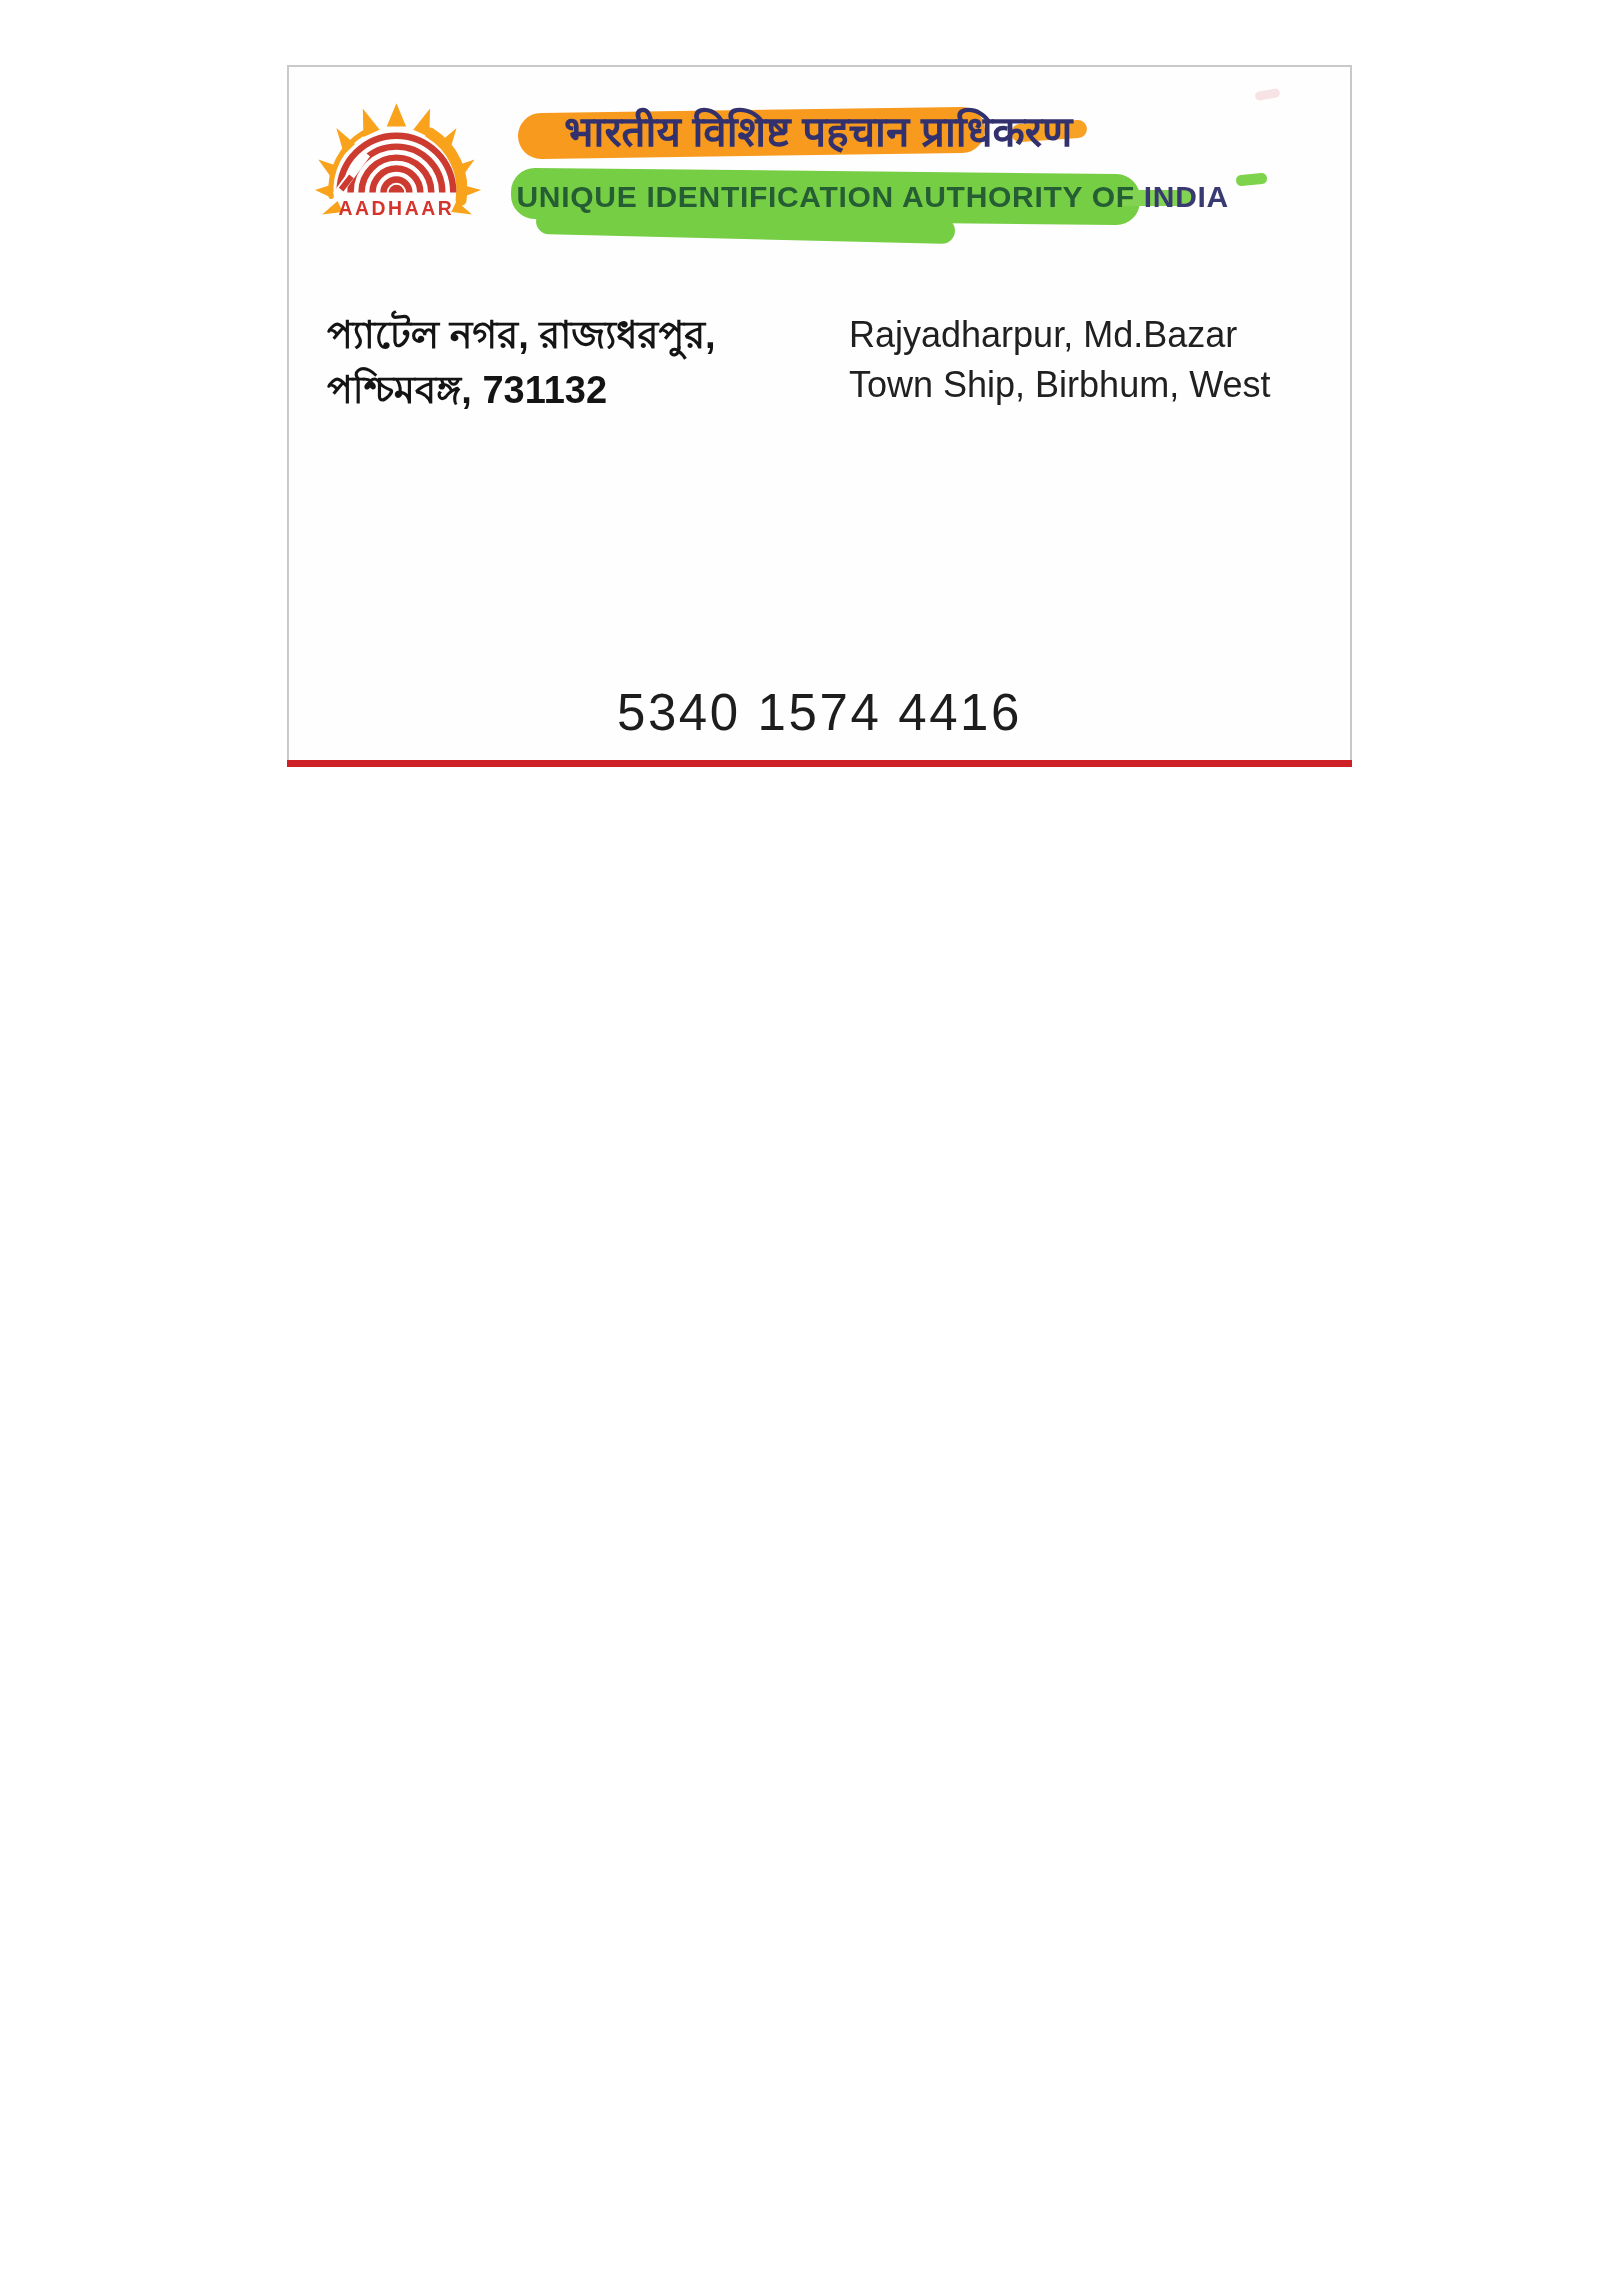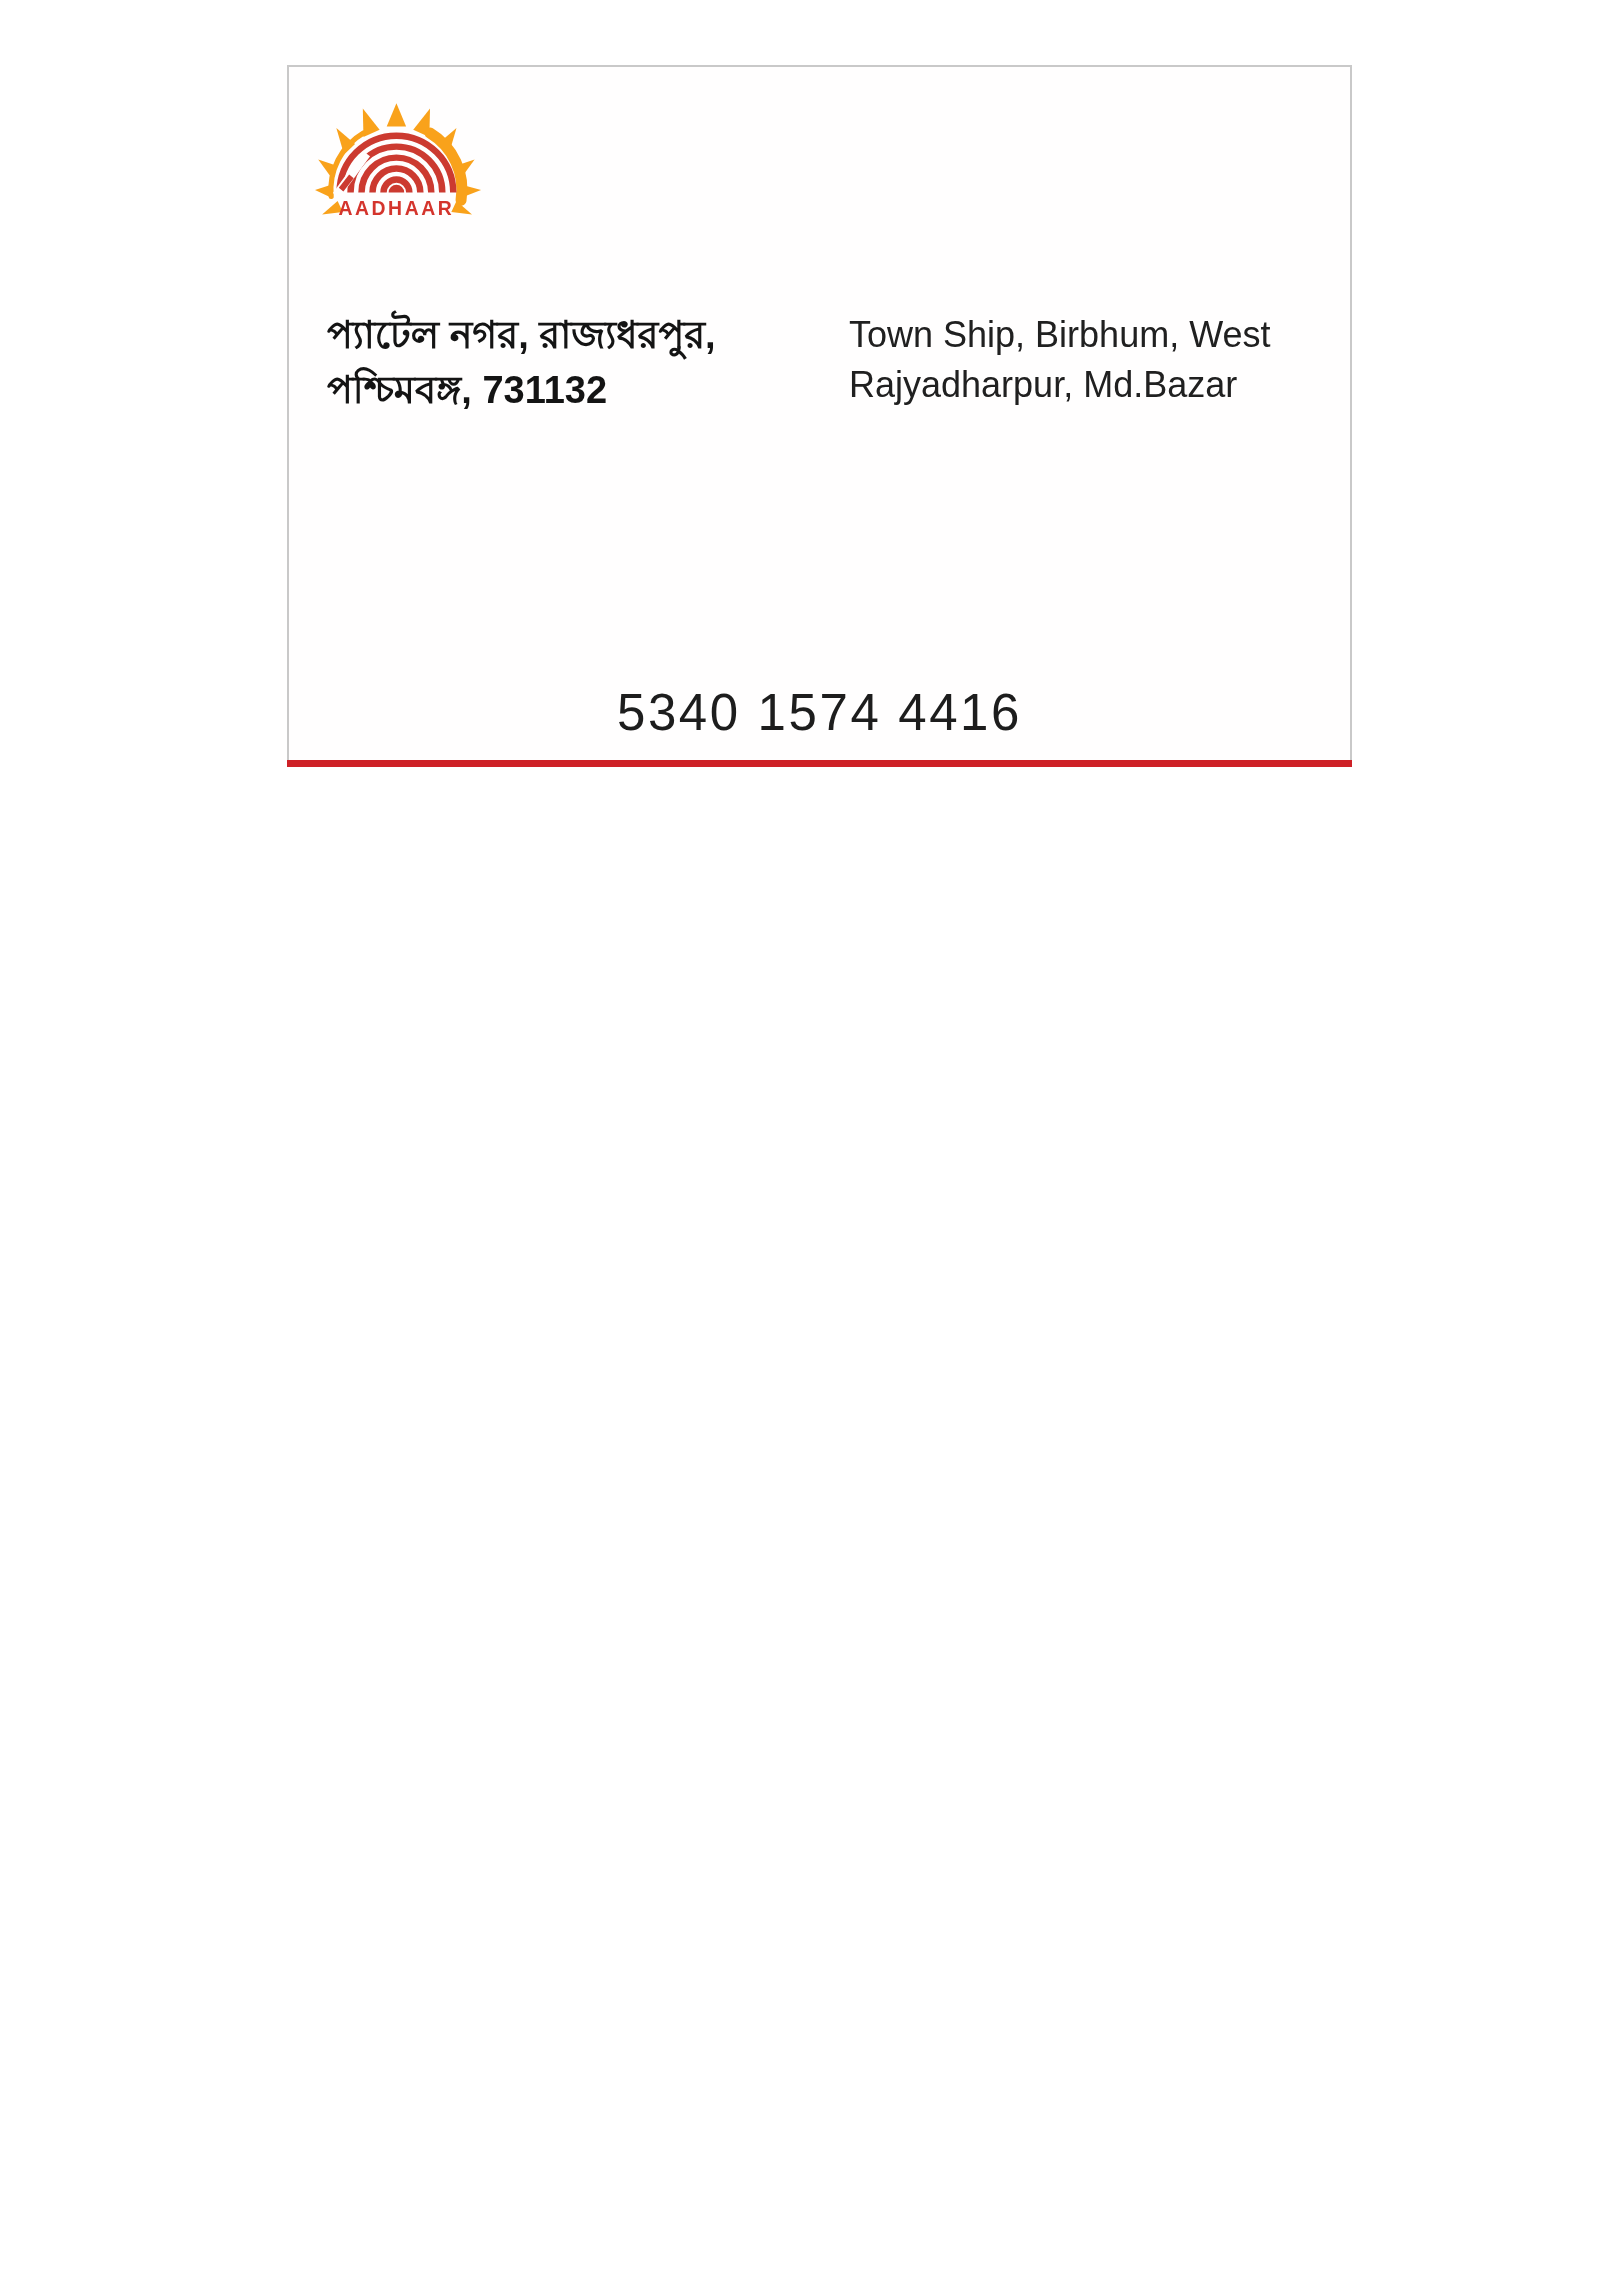--- a/index.html
+++ b/index.html
@@ -84,28 +84,43 @@
       <path d="M 106 154 A 20 20 0 0 1 146 154"></path>
     </g>
     <path d="M 114 154 A 12 12 0 0 1 138 154 Z" fill="#cc3a30"></path>
 
     <rect x="50" y="86" width="13" height="80" fill="#fffefe" transform="rotate(36 56 126)"></rect>
     <rect x="44" y="126" width="9" height="26" fill="#cc3a30" transform="rotate(38 48 139)"></rect>
 
     <text x="126" y="189" text-anchor="middle" font-size="30" font-weight="bold" letter-spacing="4" fill="#d4342c">AADHAAR</text>
   </svg>
 
+  <div class="headline">
+    <div class="stroke orange-main"></div>
+    <div class="stroke orange-blob"></div>
+    <div class="stroke green-main"></div>
+    <div class="stroke green-tail"></div>
+    <div class="stroke green-streak"></div>
+    <div class="stroke green-tick"></div>
+    <div class="stroke pink-smudge"></div>
+
+    <div class="hindi-title">भारतीय विशिष्ट पहचान प्राधिकरण</div>
+
+    <div class="english-title">
+      <span class="part1">UNIQUE IDENTIFICATION </span><span class="part1">AUTHORITY OF </span><span class="part2">INDIA</span>
+    </div>
+  </div>
 
   <div class="addr-bn">
     <div>প্যাটেল নগর, রাজ্যধরপুর,</div>
     <div>পশ্চিমবঙ্গ, 731132</div>
   </div>
 
   <div class="addr-en">
+    <div>Rajyadharpur, Md.Bazar</div>
     <div>Town Ship, Birbhum, West</div>
-    <div>Rajyadharpur, Md.Bazar</div>
   </div>
 
   <div class="uid-number">5340 1574 4416</div>
 
   <div class="red-line"></div>
 </div>
 
 
 </body></html>

